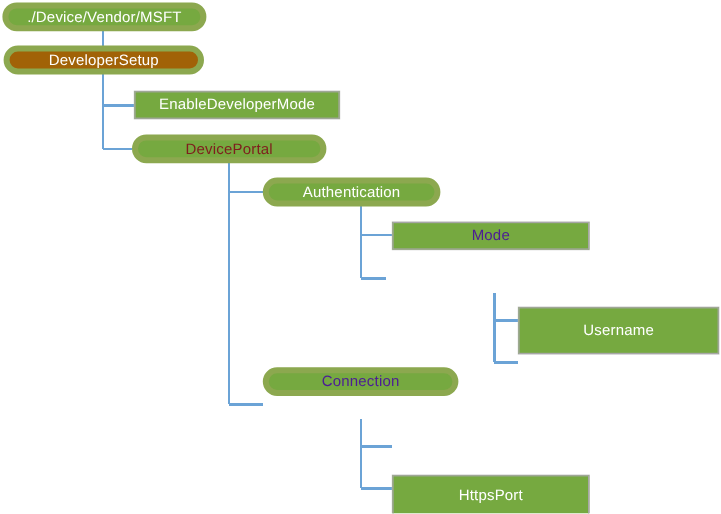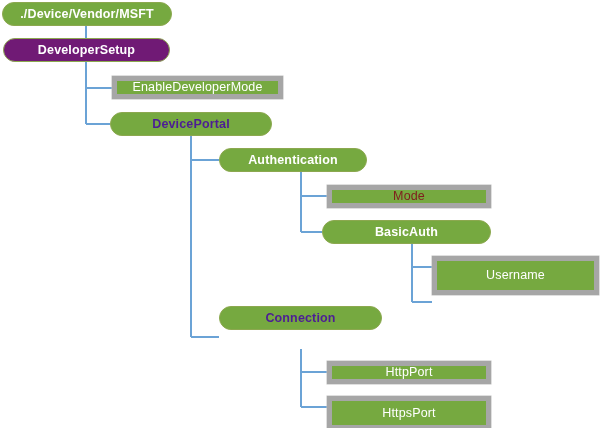--- a/index.html
+++ b/index.html
@@ -40,26 +40,25 @@
     line-height: 1;
     display: flex;
     align-items: center;
     justify-content: center;
     text-align: center;
     white-space: nowrap;
     letter-spacing: 0.15px;
   }
   .node.pill {
     border-radius: 999px;
-    border: 1px solid #4c1d95;
-    font-weight: bold;
+    border: 5px solid #4c1d95;
   }
   .node.rect {
     border-radius: 0;
-    border: 5px solid #be185d;
+    border: 1px solid #be185d;
     box-shadow: 0 0 0 0.5px #bfbfbf;
   }
   .node-label {
     pointer-events: none;
   }
 </style>
 </head>
 <body>
 
 <div id="diagram">
@@ -107,45 +106,39 @@
       <g>
         <line x1="301" y1="349" x2="301" y2="407" stroke="#6ba3d6" stroke-width="2" shape-rendering="crispEdges"></line>
         <line x1="301" y1="407" x2="327" y2="407" stroke="#6ba3d6" stroke-width="2" shape-rendering="crispEdges"></line>
       </g>
     </svg>
 
   <div id="node-layer">
       <div class="node pill" style="left: 2px; top: 2px; width: 170px; height: 24px; background: rgb(118, 169, 64); color: rgb(255, 255, 255); border-color: rgb(140, 168, 79);">
         <span class="node-label">./Device/Vendor/MSFT</span>
       </div>
-      <div class="node pill" style="left: 3px; top: 38px; width: 167px; height: 24px; background: #701a75; color: rgb(255, 255, 255); border-color: rgb(140, 168, 79);">
+      <div class="node pill" style="left: 3px; top: 38px; width: 167px; height: 24px; background: #a16207; color: rgb(255, 255, 255); border-color: rgb(140, 168, 79);">
         <span class="node-label">DeveloperSetup</span>
       </div>
       <div class="node rect" style="left: 112px; top: 76px; width: 171px; height: 23px; background: rgb(118, 169, 64); color: rgb(255, 255, 255); border-color: rgb(166, 166, 166);">
         <span class="node-label">EnableDeveloperMode</span>
       </div>
-      <div class="node pill" style="left: 110px; top: 112px; width: 162px; height: 24px; background: rgb(118, 169, 64); color: #4c1d95; border-color: rgb(140, 168, 79);">
+      <div class="node pill" style="left: 110px; top: 112px; width: 162px; height: 24px; background: rgb(118, 169, 64); color: #7f1d1d; border-color: rgb(140, 168, 79);">
         <span class="node-label">DevicePortal</span>
       </div>
       <div class="node pill" style="left: 219px; top: 148px; width: 148px; height: 24px; background: rgb(118, 169, 64); color: rgb(255, 255, 255); border-color: rgb(140, 168, 79);">
         <span class="node-label">Authentication</span>
       </div>
-      <div class="node rect" style="left: 327px; top: 185px; width: 164px; height: 23px; background: rgb(118, 169, 64); color: #7f1d1d; border-color: rgb(166, 166, 166);">
+      <div class="node rect" style="left: 327px; top: 185px; width: 164px; height: 23px; background: rgb(118, 169, 64); color: #4c1d95; border-color: rgb(166, 166, 166);">
         <span class="node-label">Mode</span>
-      </div>
-      <div class="node pill" style="left: 322px; top: 220px; width: 169px; height: 24px; background: rgb(118, 169, 64); color: rgb(255, 255, 255); border-color: rgb(140, 168, 79);">
-        <span class="node-label">BasicAuth</span>
       </div>
       <div class="node rect" style="left: 432px; top: 256px; width: 167px; height: 39px; background: rgb(118, 169, 64); color: rgb(255, 255, 255); border-color: rgb(166, 166, 166);">
         <span class="node-label">Username</span>
       </div>
       <div class="node pill" style="left: 219px; top: 306px; width: 163px; height: 24px; background: rgb(118, 169, 64); color: #4c1d95; border-color: rgb(140, 168, 79);">
         <span class="node-label">Connection</span>
-      </div>
-      <div class="node rect" style="left: 327px; top: 361px; width: 164px; height: 23px; background: rgb(118, 169, 64); color: rgb(255, 255, 255); border-color: rgb(166, 166, 166);">
-        <span class="node-label">HttpPort</span>
       </div>
       <div class="node rect" style="left: 327px; top: 396px; width: 164px; height: 34px; background: rgb(118, 169, 64); color: rgb(255, 255, 255); border-color: rgb(166, 166, 166);">
         <span class="node-label">HttpsPort</span>
       </div>
     </div>
 
 </div>
 
 </body></html>

